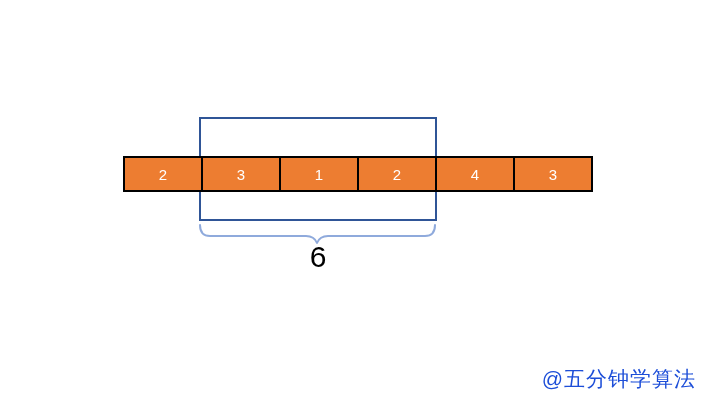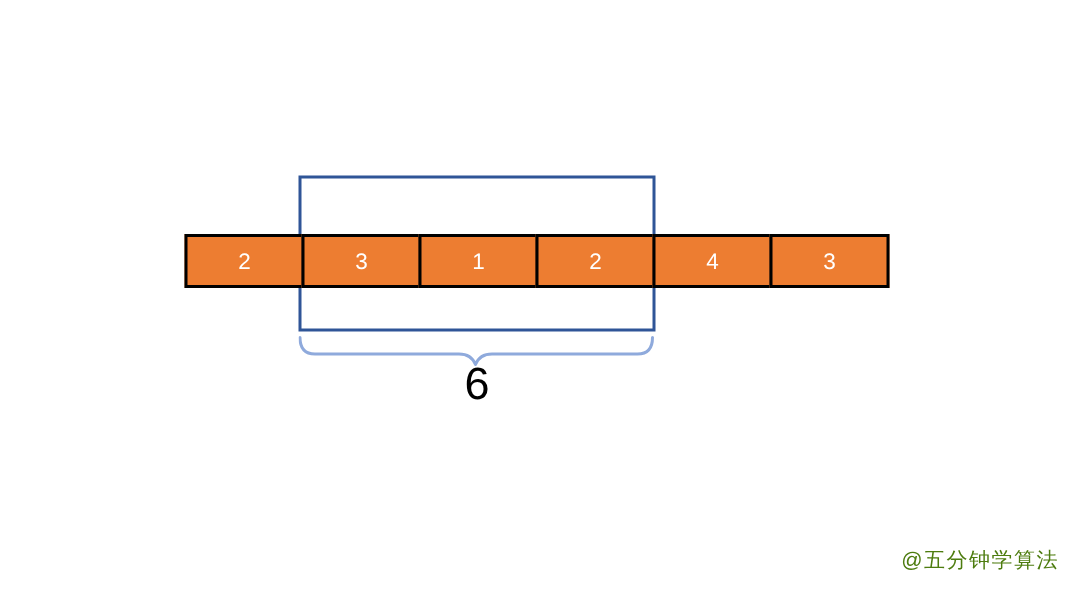--- a/index.html
+++ b/index.html
@@ -66,24 +66,24 @@
     width: 238px;
     text-align: center;
     color: #000000;
     font-size: 30px;
     line-height: 1.1;
   }
 
   
   .watermark {
     position: absolute;
-    right: 14px;
+    right: 24px;
     top: 365px;
-    color: #4d7c0f;
-    font-size: 14px;
+    color: #1d4ed8;
+    font-size: 21px;
     letter-spacing: 1px;
   }
 </style>
 </head>
 <body>
 
 <div class="stage">
 
   <div class="window-box"></div>
 

